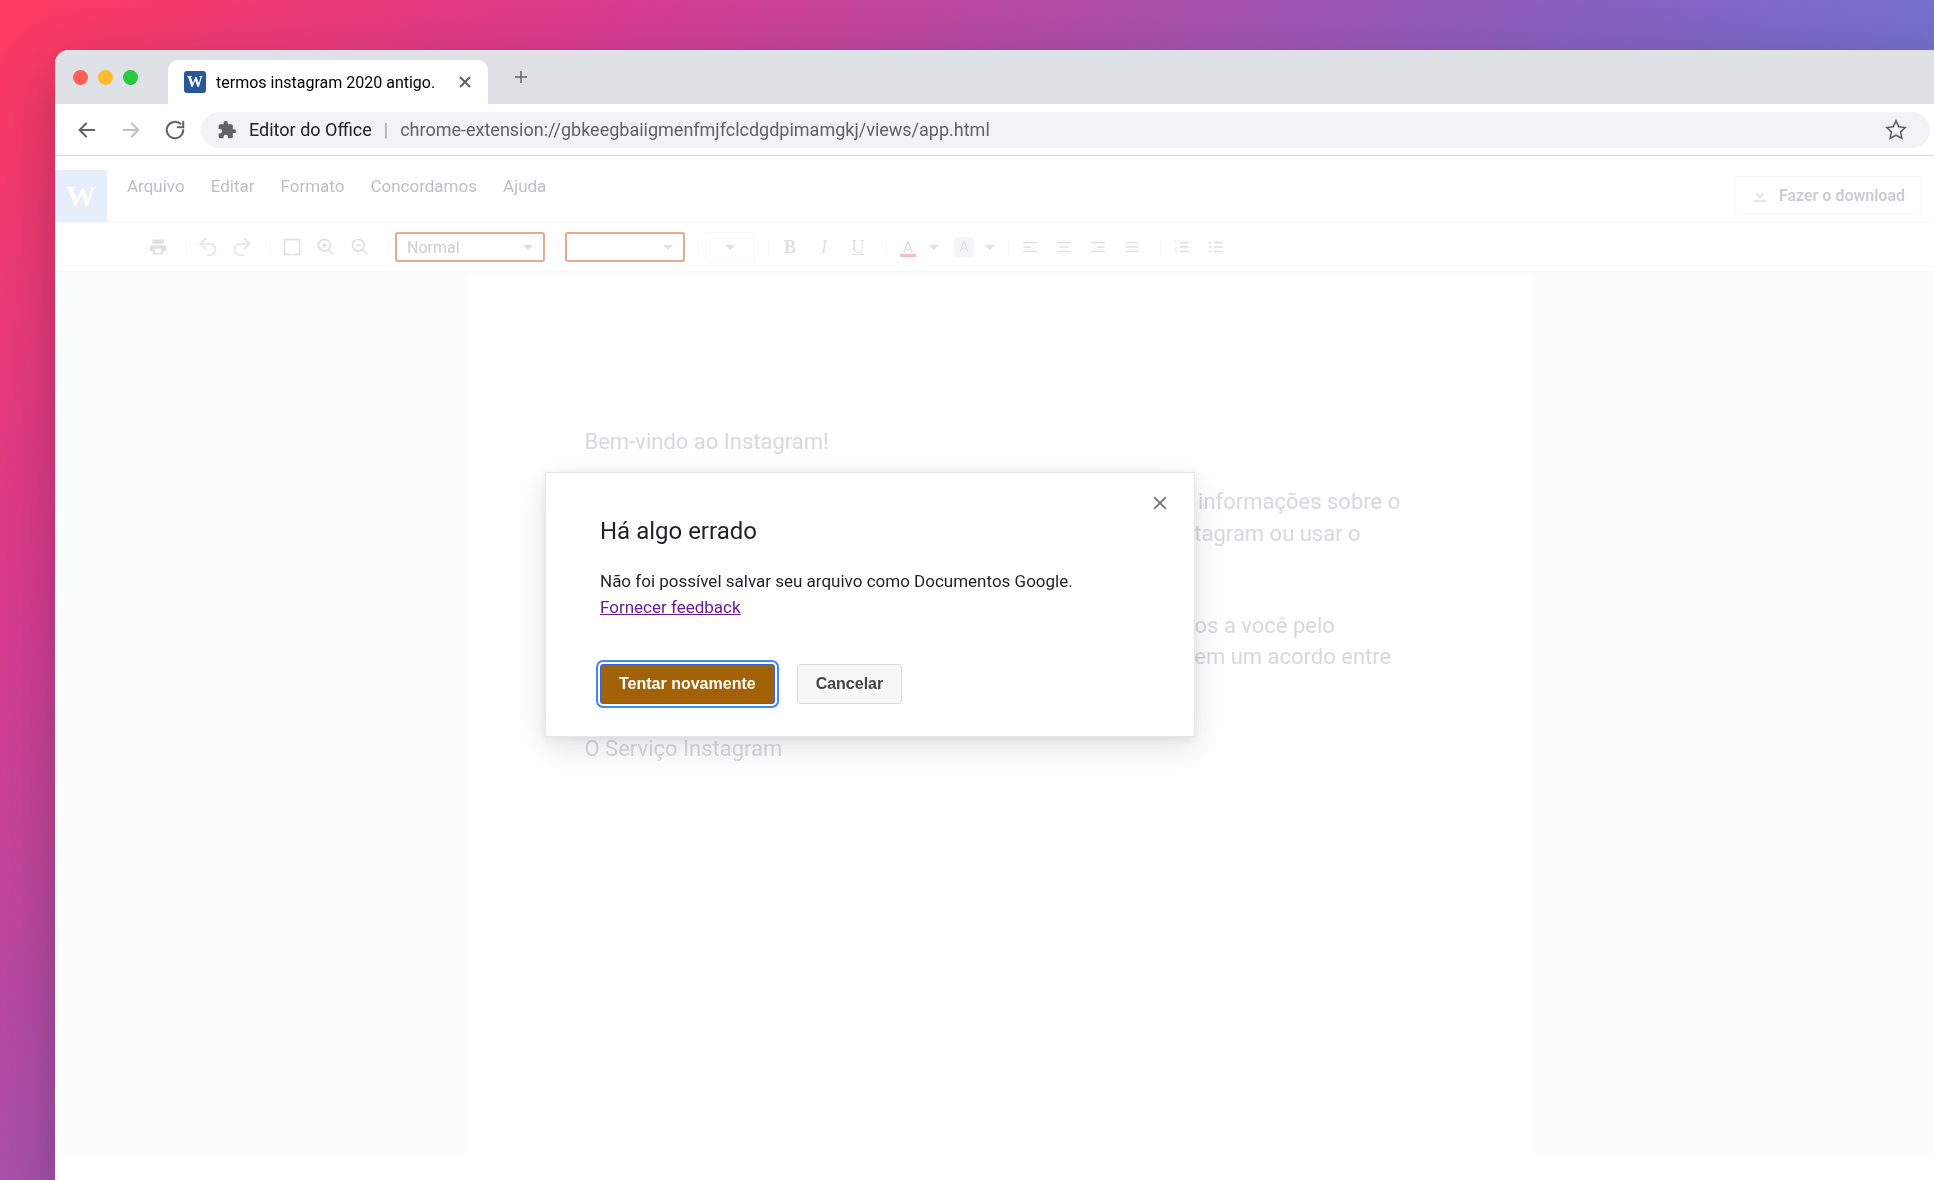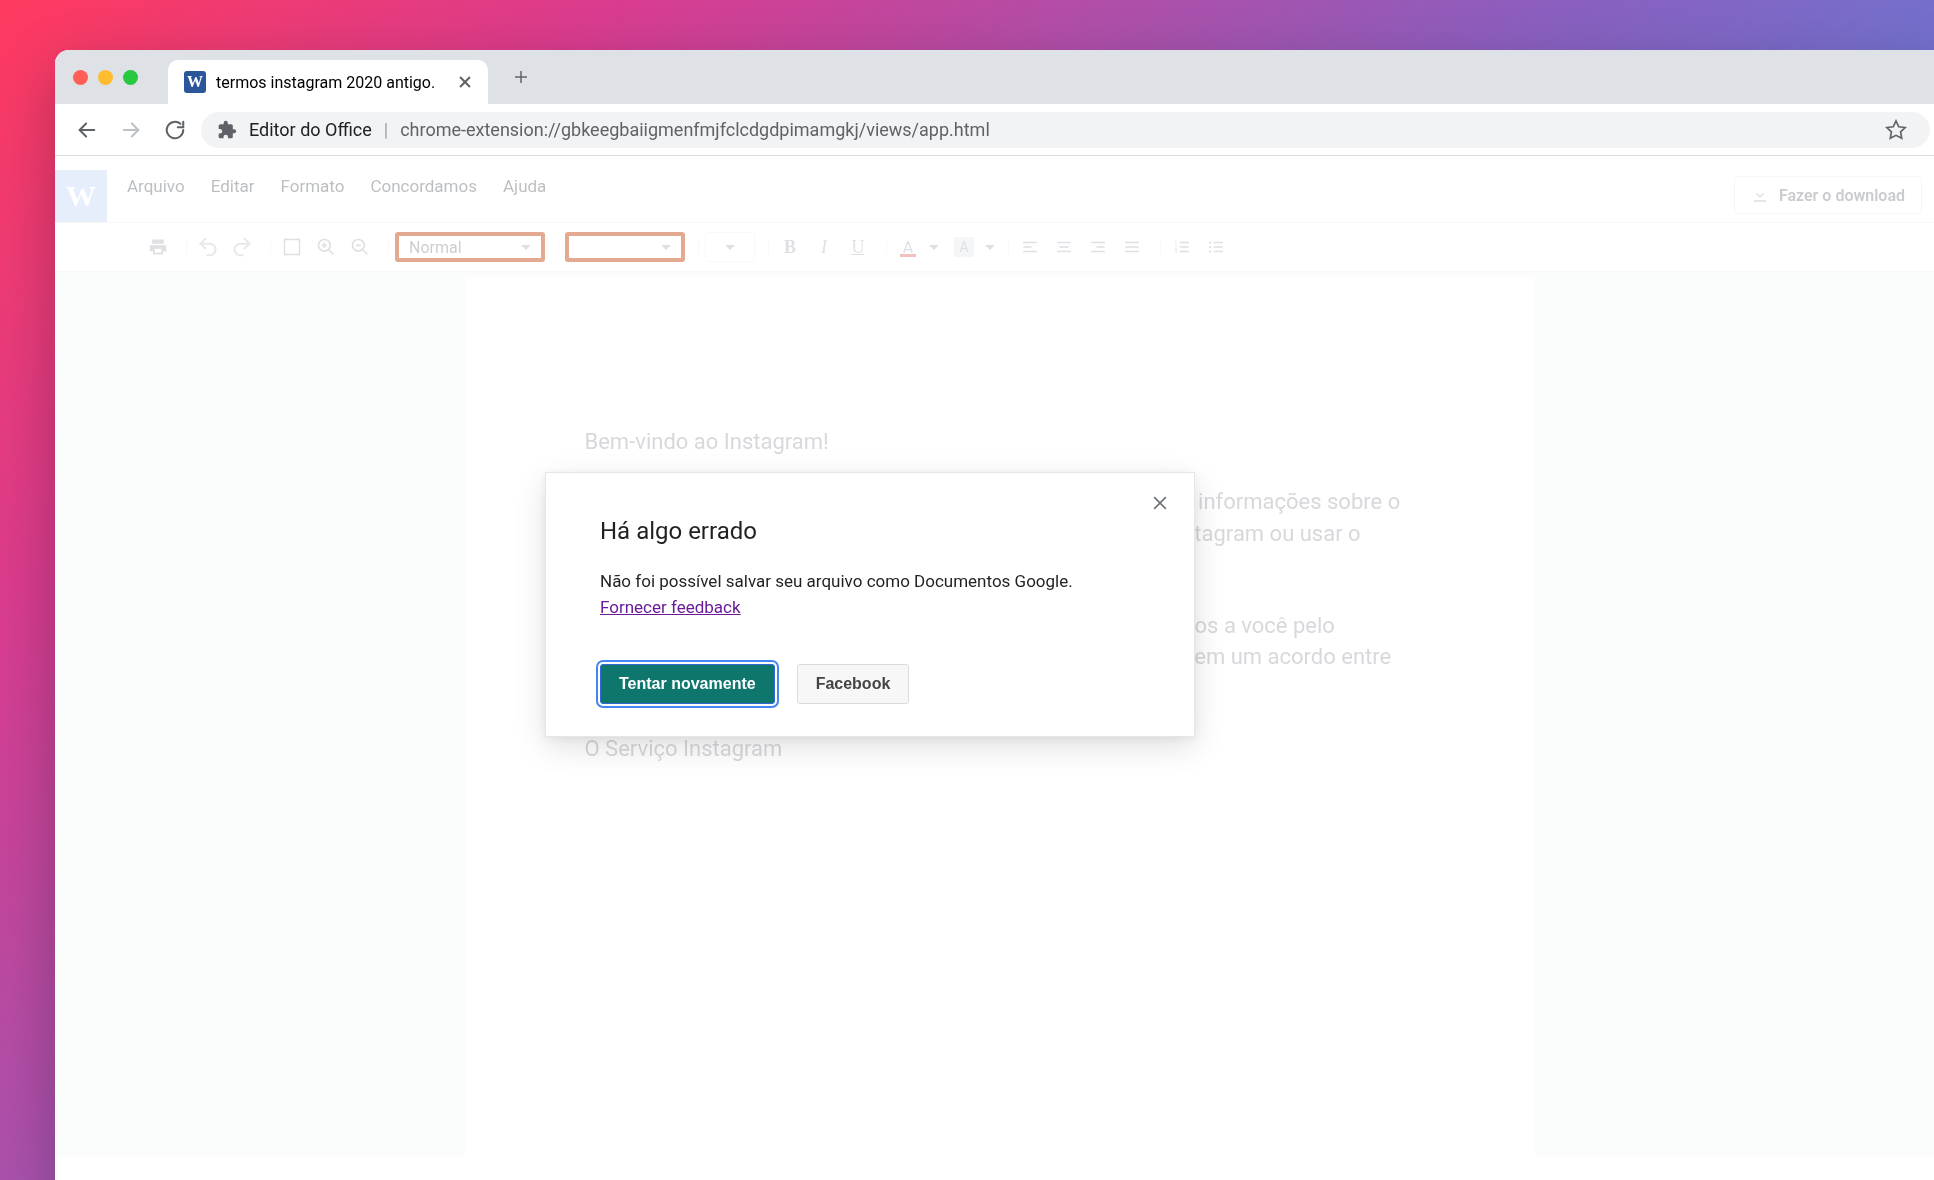--- a/index.html
+++ b/index.html
@@ -136,21 +136,21 @@
     border-bottom: 1px solid #eceff1;
     display: flex;
     align-items: center;
     padding: 0 12px 0 80px;
     gap: 4px;
     color:#a5aab0;
   }
   .tb-group { display:flex; align-items:center; gap:4px; padding:0 8px; position:relative; }
   .tb-group.sep::after { content:''; position:absolute; right:-6px; top:8px; bottom:8px; width:1px; background:#eceff1; }
   .tb-btn { width:30px; height:30px; display:flex; align-items:center; justify-content:center; }
-  .style-dd { min-width: 150px; height:30px; border:4px solid #c2410c; border-radius:3px; display:flex; align-items:center; padding:0 10px; font-size:16px; color:#8e9399; gap:8px; justify-content:space-between; }
+  .style-dd { min-width: 150px; height:30px; border:2px solid #c2410c; border-radius:3px; display:flex; align-items:center; padding:0 10px; font-size:16px; color:#8e9399; gap:8px; justify-content:space-between; }
   .small-dd { width: 50px; height:30px; border:1px solid #eceff1; border-radius:3px; display:flex; align-items:center; justify-content:center;}
   .caret { width:0;height:0;border-left:5px solid transparent;border-right:5px solid transparent;border-top:5px solid #b6bbc0;}
 
   
   .canvas-wrap { position: relative; height: calc(100% - 150px); background:#f7f8f8; padding-top: 4px; overflow:hidden; }
   .page {
     width: 1070px;
     margin: 0 auto;
     background:#fff;
     min-height: 1200px;
@@ -173,21 +173,21 @@
     border: 1px solid #e4e6e8;
     padding: 44px 54px 32px;
     z-index: 50;
   }
   .modal .close-x { position:absolute; top:20px; right:22px; width:22px; height:22px; color:#6e7377; }
   .modal-title { font-size: 24px; font-weight: 400; color:#1f2123; margin-bottom: 24px; }
   .modal-body { font-size: 17px; color:#1f2123; line-height:1.5; }
   .modal-link { color:#6a1b9a; text-decoration: underline; }
   .modal-actions { display:flex; gap:22px; margin-top: 44px; }
   .btn { height:40px; padding:0 18px; border-radius:3px; font-size:16px; font-weight:700; display:flex; align-items:center; border:1px solid transparent; cursor:pointer; }
-  .btn-primary { background:#0f766e; color:#fff; border:1px solid #3367d6; outline:2px solid #4285f4; outline-offset:2px; }
+  .btn-primary { background:#a16207; color:#fff; border:1px solid #3367d6; outline:2px solid #4285f4; outline-offset:2px; }
   .btn-secondary { background:#f7f7f7; color:#444; border:1px solid #d9dcdf; }
 
   svg { display:block; }
 </style>
 </head>
 <body>
 
 <div class="window">
 
   <div class="tabstrip">
@@ -428,19 +428,19 @@
             <line x1="19" y1="5" x2="5" y2="19"></line>
           </svg>
       </div>
       <div class="modal-title">Há algo errado</div>
       <div class="modal-body">
         <span>Não foi possível salvar seu arquivo como Documentos Google.</span><br>
         <a href="#" class="modal-link">Fornecer feedback</a>
       </div>
       <div class="modal-actions">
         <button class="btn btn-primary">Tentar novamente</button>
-        <button class="btn btn-secondary">Facebook</button>
+        <button class="btn btn-secondary">Cancelar</button>
       </div>
     </div>
 
   </div>
 
 </div>
 
 </body></html>

